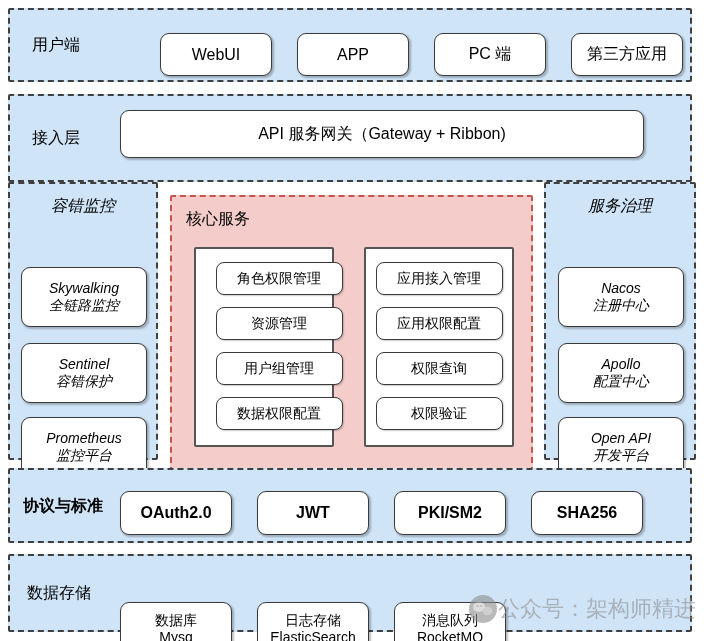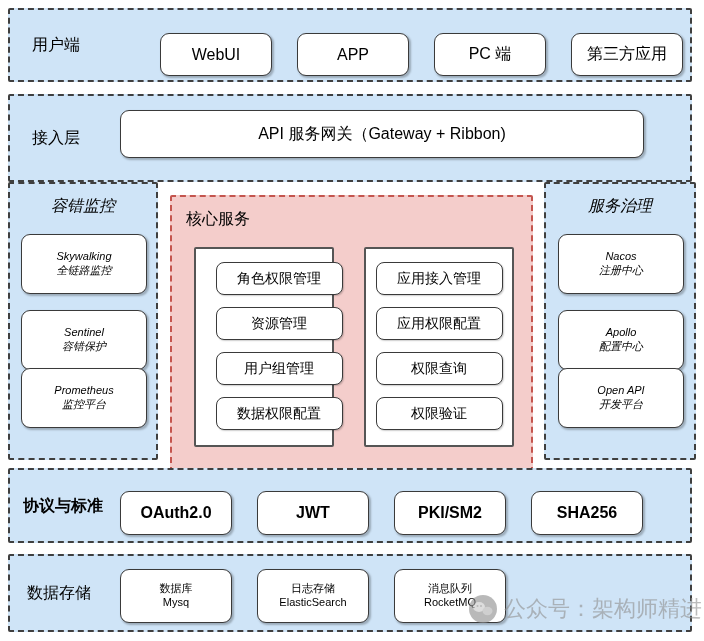--- a/index.html
+++ b/index.html
@@ -39,43 +39,43 @@
   }
   .row{position:absolute;left:110px;display:flex;gap:25px;}
   .row-1{top:23px;margin-left:40px;}
   .row-4{top:21px;}
   .row-5{top:13px;}
   .node{
     box-sizing:border-box;background:#ffffff;border:1.5px solid #3a3a3a;border-radius:9px;
     display:flex;align-items:center;justify-content:center;text-align:center;
     font-size:16px;box-shadow:1.5px 1.5px 2px rgba(0,0,0,0.25);
   }
-  .node.two{flex-direction:column;line-height:1.25;font-size:11px;}
+  .node.two{flex-direction:column;line-height:1.25;font-size:14px;margin-top:33px;}
   .n-sm{width:112px;height:43px;}
   .n-4{width:112px;height:44px;}
   .n-5{width:112px;height:54px;}
   .gateway{position:absolute;left:110px;top:14px;width:524px;height:48px;font-size:16px;}
   .side-node{
     position:absolute;left:11px;width:126px;height:60px;
   }
   .col-gov .side-node{left:12px;}
-  .sn-1{top:50px;} .sn-2{top:126px;} .sn-3{top:184px;}
+  .sn-1{top:50px;} .sn-2{top:126px;} .sn-3{top:200px;}
   .inner-rect{
     position:absolute;top:50px;height:200px;box-sizing:border-box;
     background:#ffffff;border:2px solid #555555;border-radius:2px;
     display:flex;flex-direction:column;align-items:center;padding-top:13px;gap:12px;
   }
   .rect-1{left:22px;width:140px;padding-left:30px;}
   .rect-2{left:192px;width:150px;}
   .mini{
     width:127px;height:33px;flex:0 0 33px;font-size:14px;border-radius:8px;
     box-shadow:1px 1px 1.5px rgba(0,0,0,0.2);
   }
   .watermark{
-    position:absolute;left:468px;top:594px;display:flex;align-items:center;gap:6px;
+    position:absolute;left:468px;top:594px;display:flex;align-items:center;
     color:rgba(145,145,145,0.62);font-size:22px;z-index:6;white-space:nowrap;
     pointer-events:none;
   }
   .wm-icon{width:30px;height:30px;flex:0 0 30px;opacity:0.62;}
 </style>
 </head>
 <body>
 
 <div class="canvas">
 

